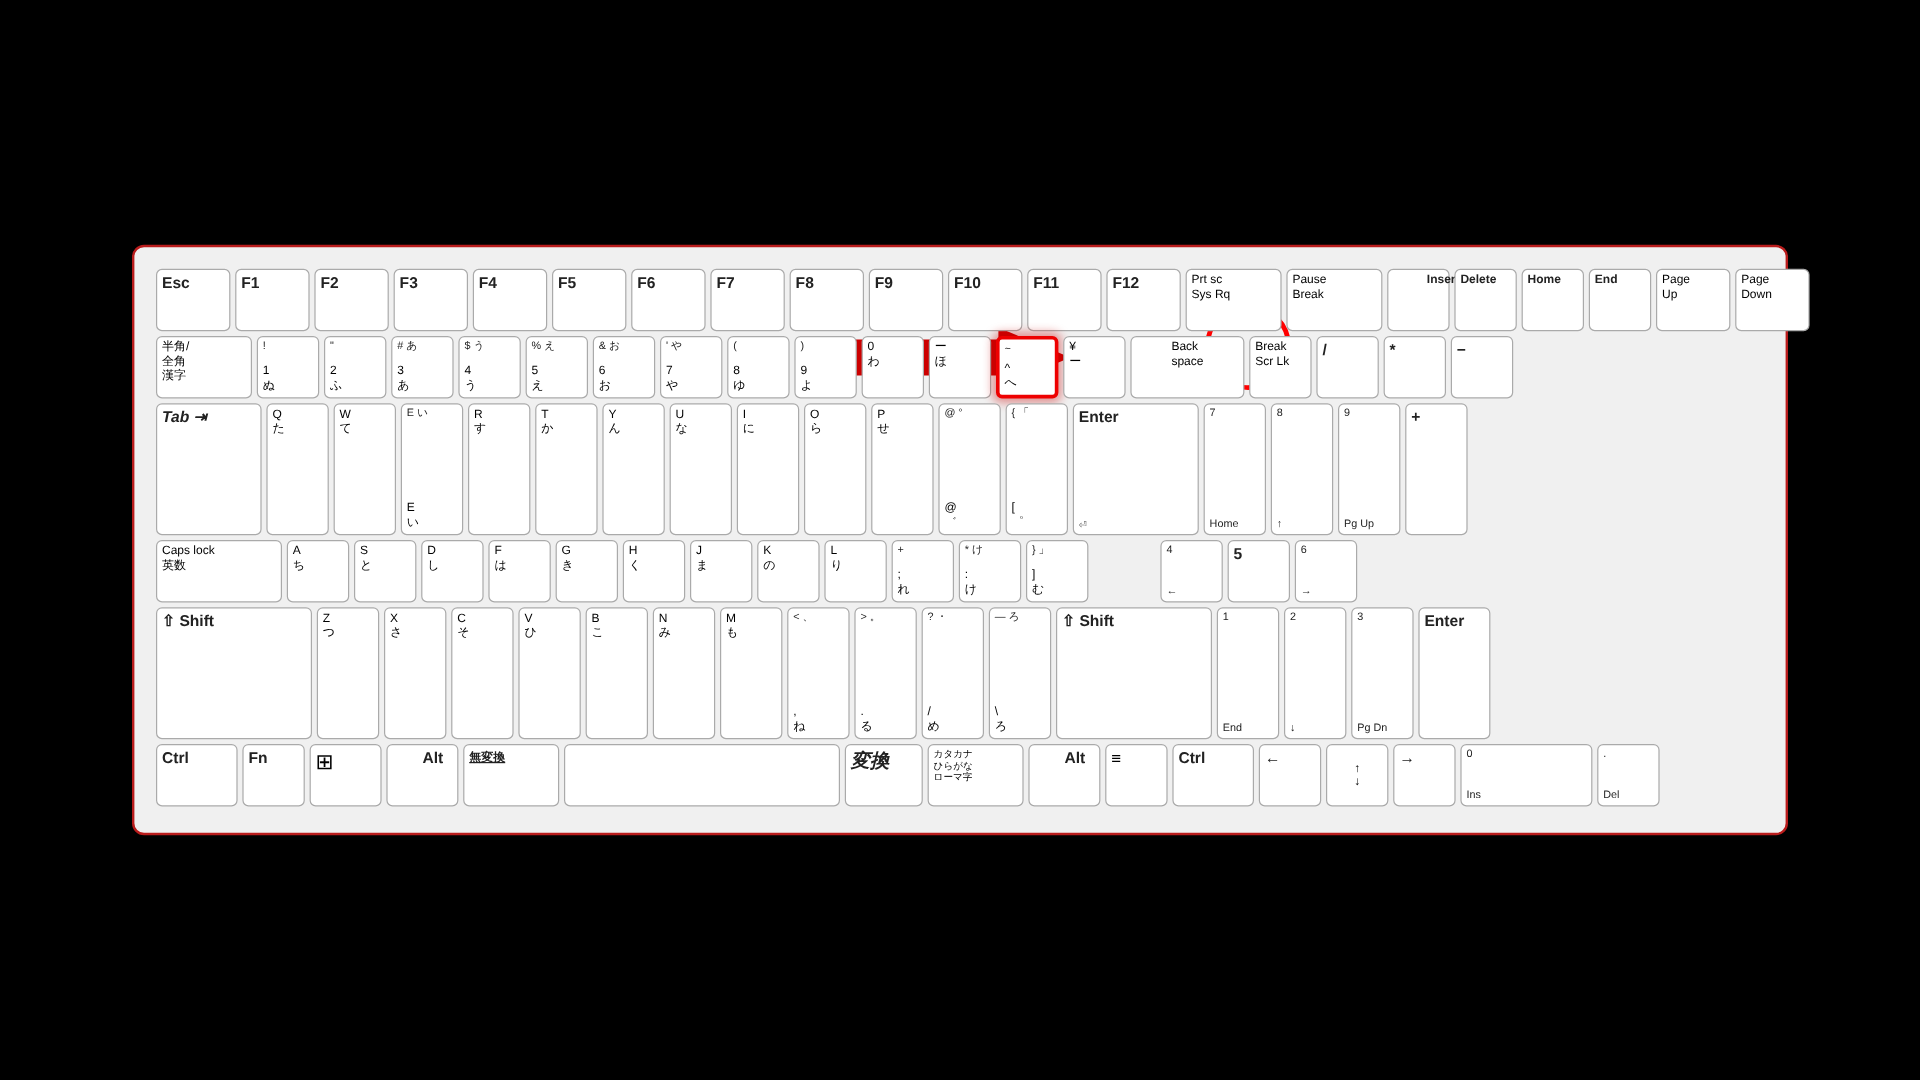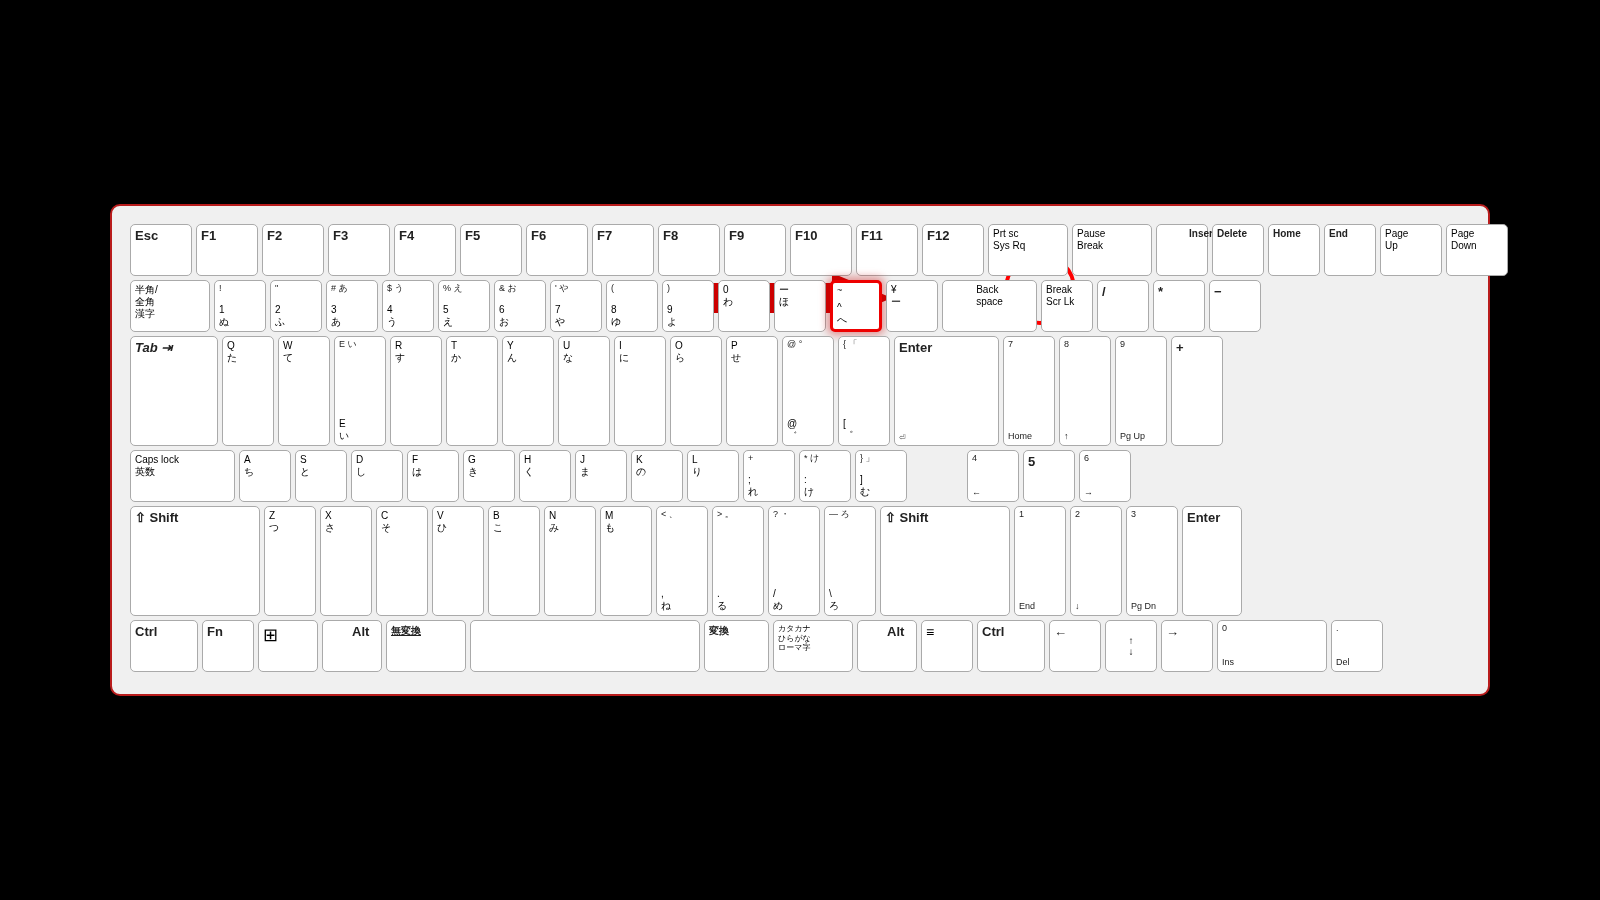--- a/index.html
+++ b/index.html
@@ -637,21 +637,21 @@
       <span style="font-size:18px;">⊞</span>
     </div>
     <div class="key alt-key">
         <span class="main-label">Alt</span>
       </div>
     <div class="key muhenkan-key">
         <span class="main-label" style="font-size:10px;text-decoration:underline;">無変換</span>
       </div>
     <div class="key space-key"></div>
     <div class="key henkan-key">
-        <span class="main-label" style="font-size:10px;">変換</span>
+        <span class="main-label" style="font-size:16px;font-style:italic;">変換</span>
       </div>
     <div class="key katakana-key">
       <span class="two-line" style="font-size:8px;">
         <span>カタカナ</span>
           <span>ひらがな</span>
           <span>ローマ字</span>
       </span>
     </div>
     <div class="key alt-key">
         <span class="main-label">Alt</span>

